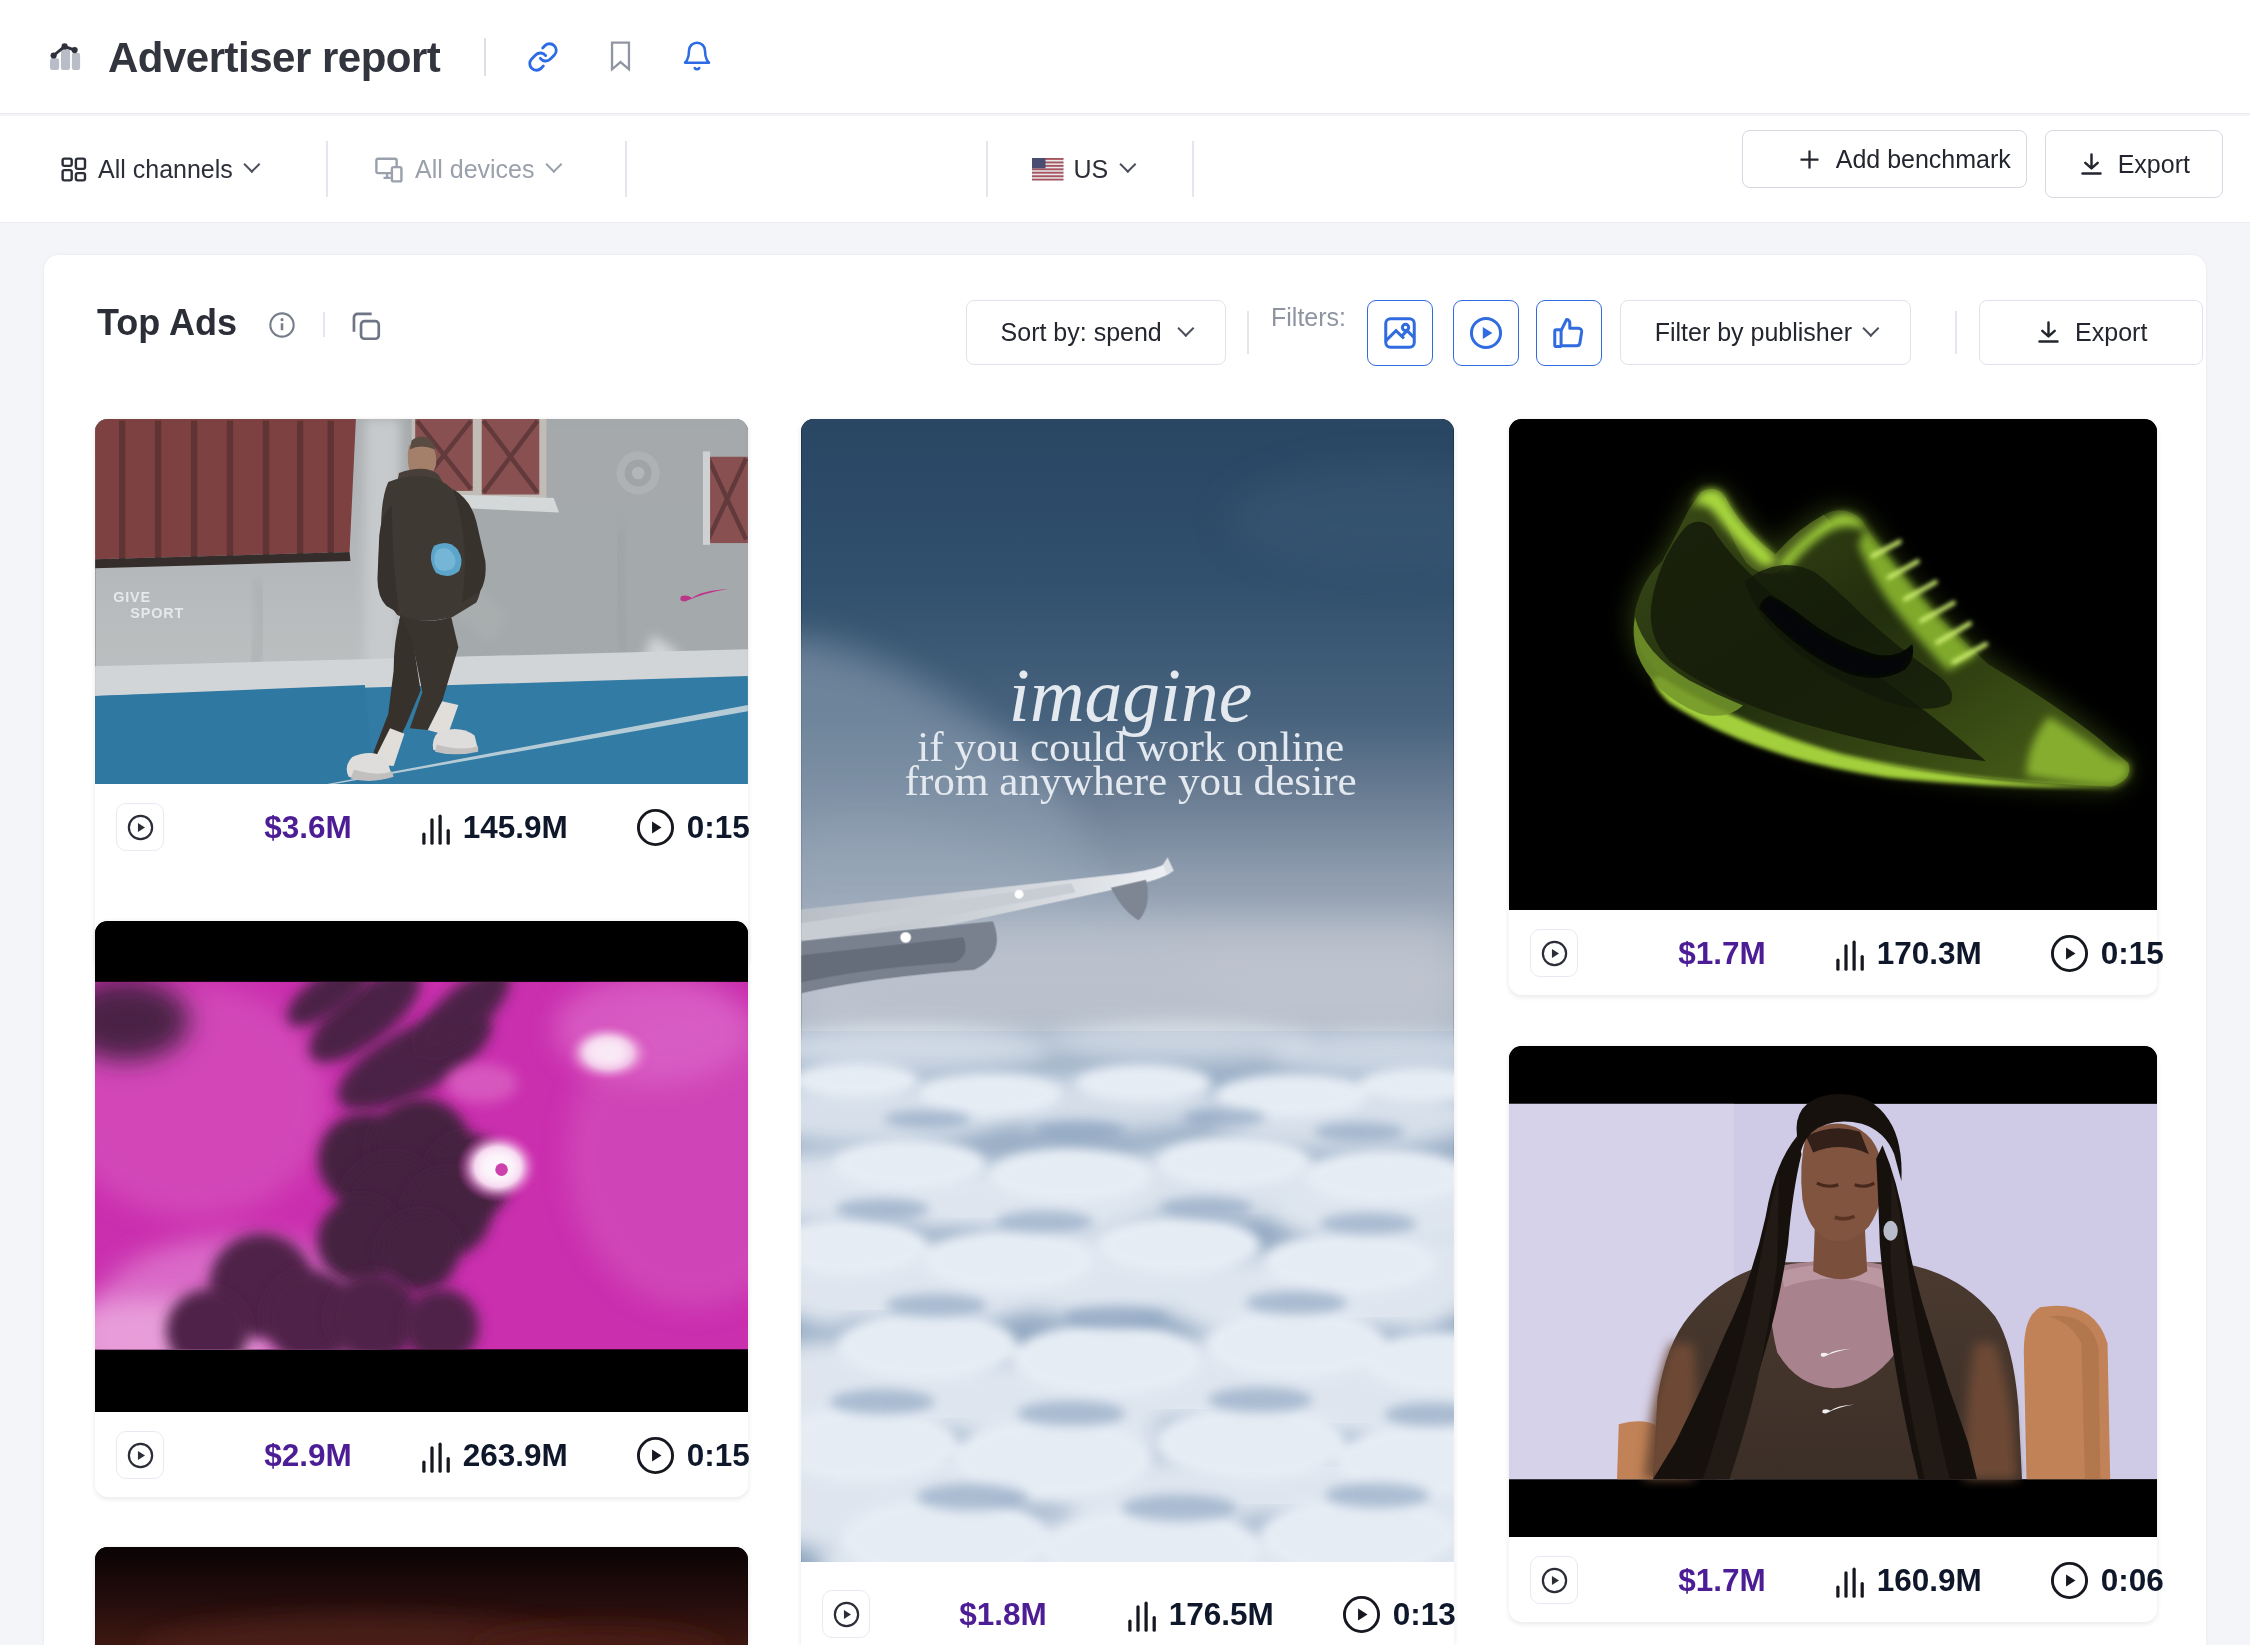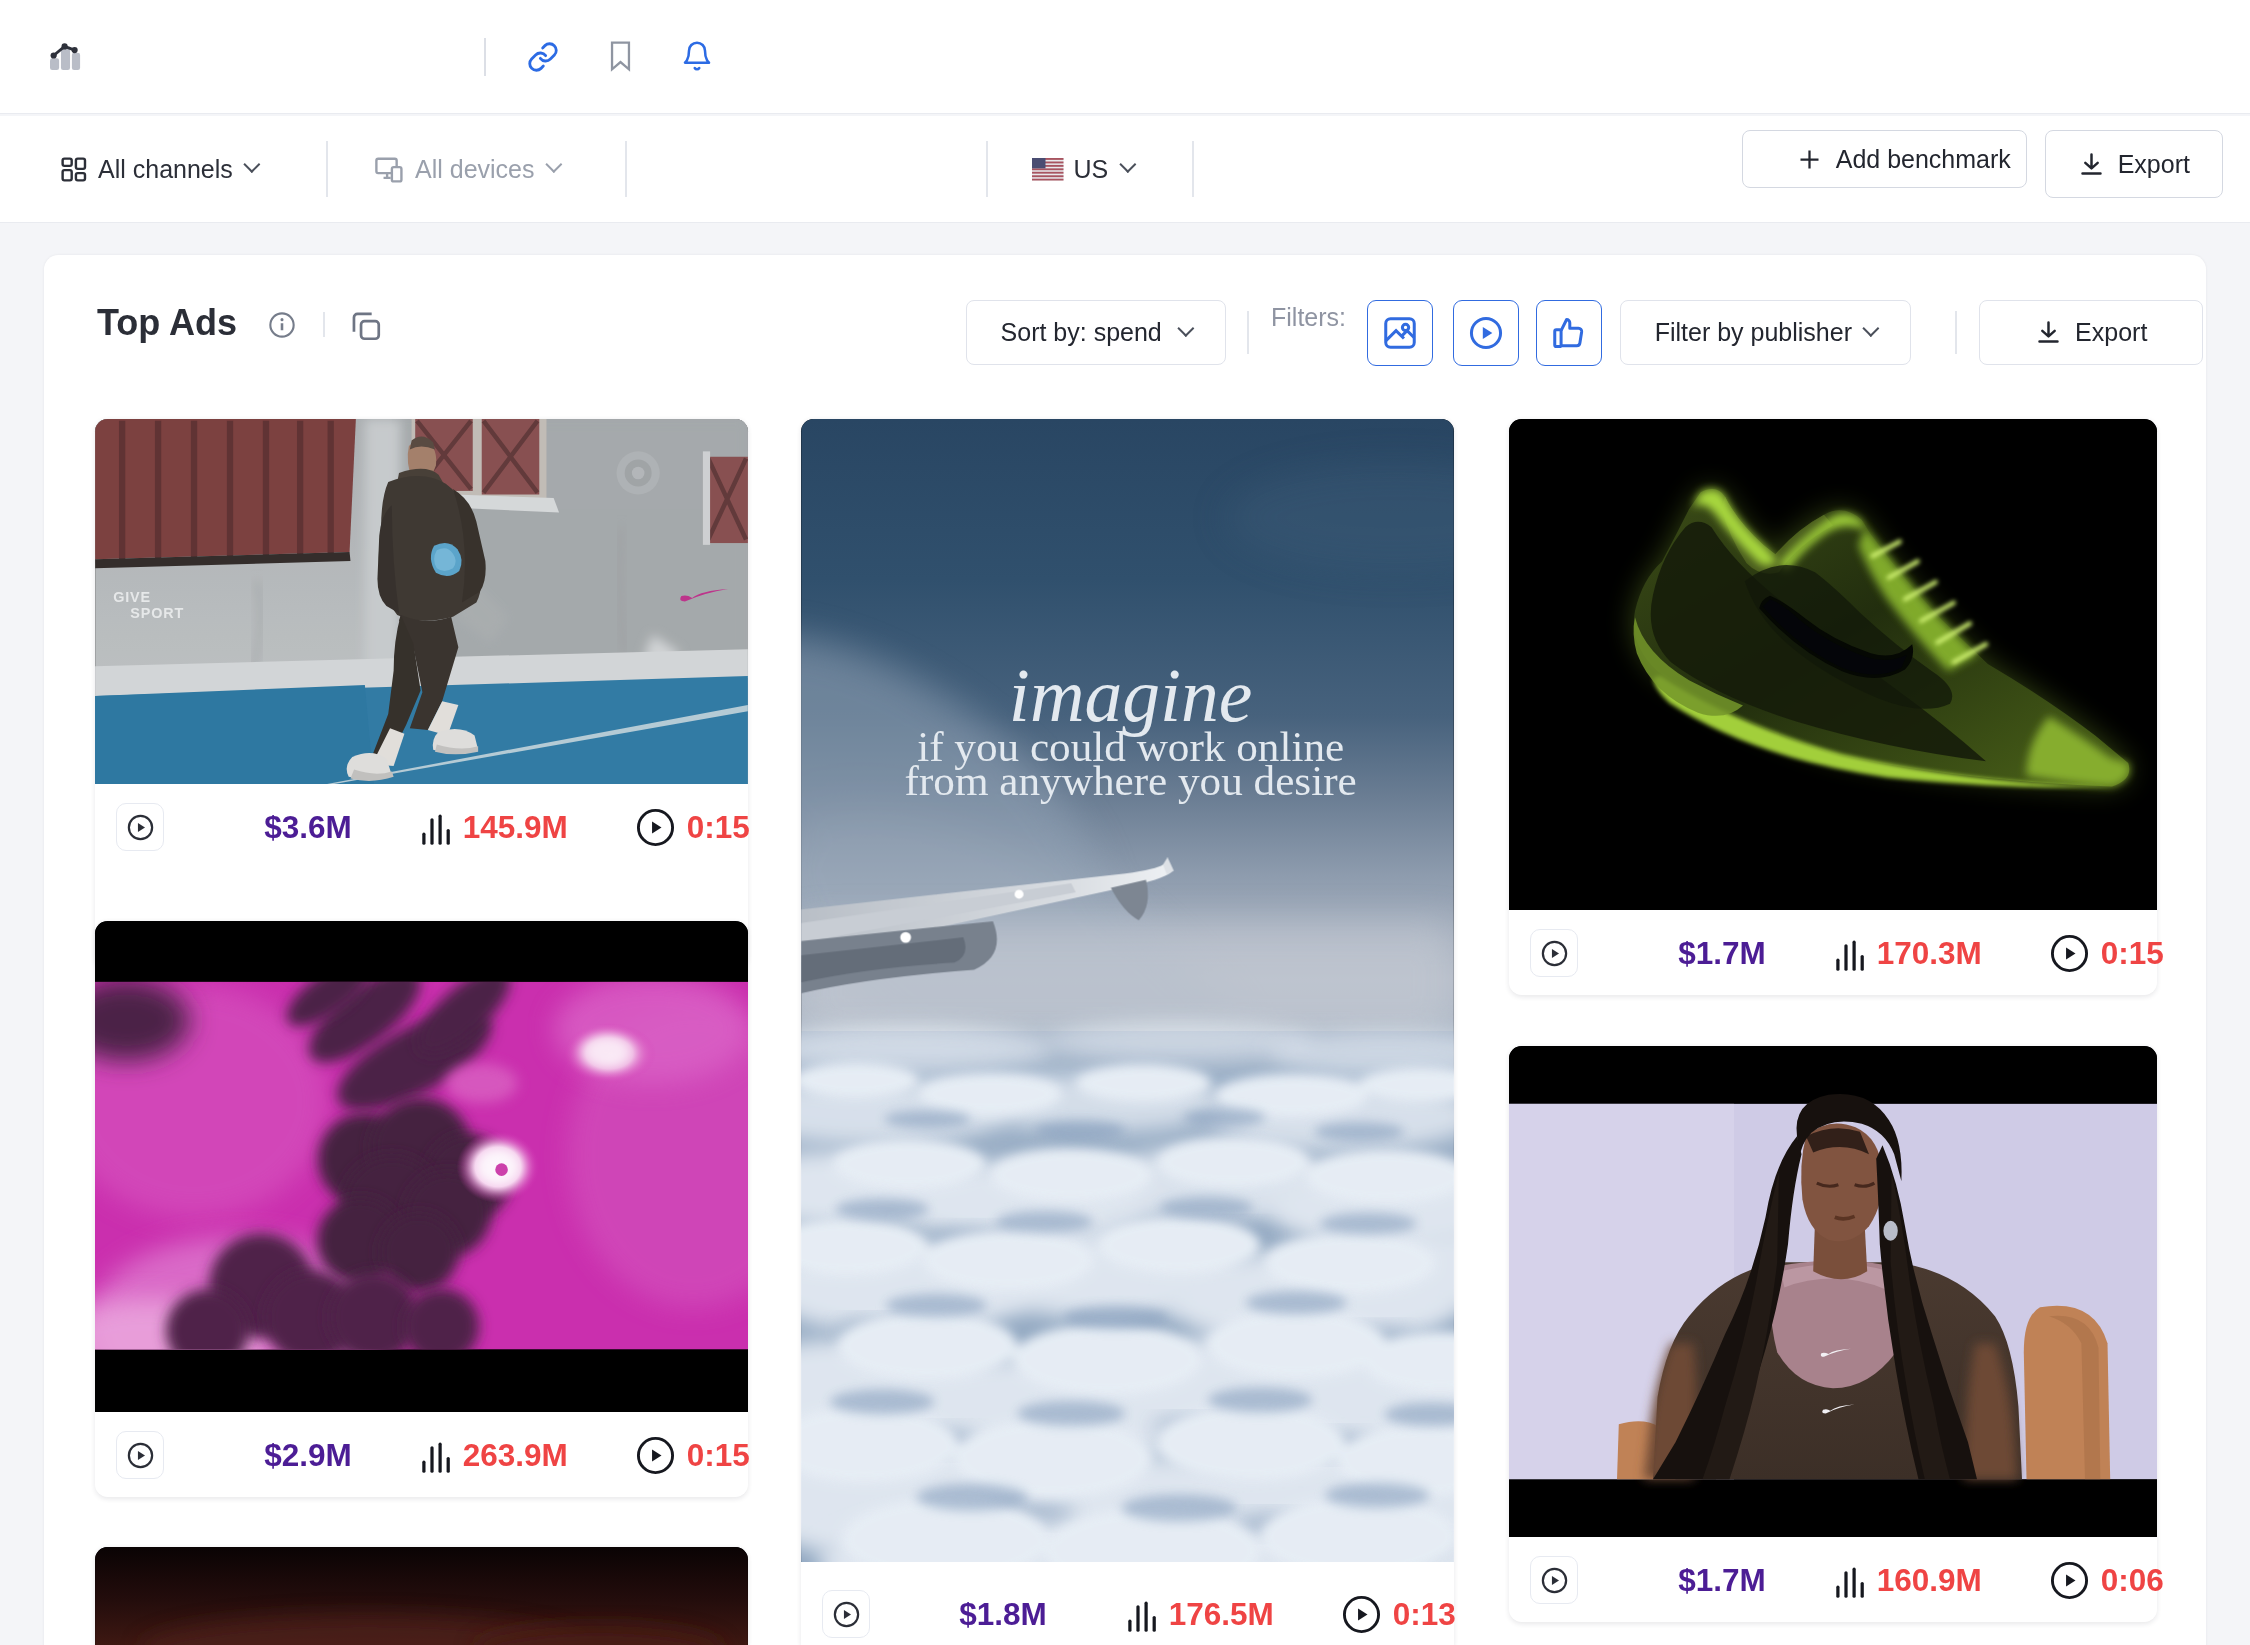--- a/index.html
+++ b/index.html
@@ -16,35 +16,36 @@
 .btn { position:absolute; background:#fff; border:1.8px solid #d4d8e1; border-radius:8px; display:flex; align-items:center; justify-content:center; gap:12.6px; font-size:25px; color:#23262f; }
 #panel { position:absolute; left:44px; top:255px; width:2162px; height:1404px; background:#fff; border-radius:14.4px; box-shadow:0 0.9px 2.7px rgba(28,33,48,0.07); }
 #topads { position:absolute; left:97px; top:302px; font-size:36px; font-weight:700; color:#2b2e37; }
 .drop { position:absolute; background:#fff; border:1.8px solid #e0e3eb; border-radius:8px; display:flex; align-items:center; justify-content:center; font-size:25px; color:#23262f; }
 .iconbtn { position:absolute; width:66px; height:66px; background:#fff; border:1.8px solid #316be0; border-radius:9px; display:flex; align-items:center; justify-content:center; }
 .card { position:absolute; background:#fff; border-radius:12.6px; box-shadow:0 1.8px 5.4px rgba(28,33,48,0.10); }
 .imgbox { position:absolute; left:0; top:0; overflow:hidden; border-radius:12.6px 12.6px 0 0; background:#000; }
 .stats { position:absolute; left:0; height:86px; width:100%; }
 .playbtn { position:absolute; left:21px; top:19px; width:48px; height:48px; border:1.8px solid #e7eaf1; border-radius:10px; background:#fff; display:flex; align-items:center; justify-content:center; }
 .sval { position:absolute; top:50%; transform:translate(-50%,-50%); font-size:31.5px; font-weight:600; color:#4c1d95; white-space:nowrap; }
-.sgroup { position:absolute; top:0; height:86px; display:flex; align-items:center; gap:10.8px; font-size:31.5px; font-weight:600; color:#ef4444; }
+.sgroup { position:absolute; top:0; height:86px; display:flex; align-items:center; gap:10.8px; font-size:31.5px; font-weight:600; color:#0f172a; }
 </style>
 </head>
 <body>
 
 <div id="topbar">
   <svg class="abs" style="left:50px;top:40px" width="31" height="31" viewBox="0 0 34 34">
     <rect x="0" y="20" width="10" height="13" rx="2.5" fill="#b9bdc7"></rect>
     <rect x="12" y="9" width="10" height="24" rx="2.5" fill="#b9bdc7"></rect>
     <rect x="24" y="14" width="9" height="19" rx="2.5" fill="#b9bdc7"></rect>
     <path d="M4 17 L16 7 L27 11" fill="none" stroke="#2e313b" stroke-width="3.2" stroke-linecap="round"></path>
     <circle cx="4" cy="17" r="3.4" fill="#2e313b"></circle>
       <circle cx="16" cy="7" r="3.4" fill="#2e313b"></circle>
       <circle cx="27" cy="11" r="3.4" fill="#2e313b"></circle>
   </svg>
+  <div id="title">Advertiser report</div>
   <div class="vsep" style="left:484px;top:38px;height:38px;"></div>
   <svg class="abs" style="left:527px;top:41px" width="32" height="32" viewBox="0 0 24 24" fill="none" stroke="#2c6be4" stroke-width="2.1" stroke-linecap="round" stroke-linejoin="round">
       <path d="M10 13a5 5 0 0 0 7.54.54l3-3a5 5 0 0 0-7.07-7.07l-1.72 1.71"></path>
       <path d="M14 11a5 5 0 0 0-7.54-.54l-3 3a5 5 0 0 0 7.07 7.07l1.71-1.71"></path>
     </svg>
   <svg class="abs" style="left:606px;top:40px" width="29" height="32" viewBox="0 0 24 26" fill="none" stroke="#8f95a1" stroke-width="1.9">
       <path d="M5 2 h14 v22 l-7 -6 l-7 6 z"></path>
     </svg>
   <svg class="abs" style="left:681px;top:38px" width="32" height="36" viewBox="0 0 24 26" fill="none" stroke="#2c6be4" stroke-width="1.9" stroke-linecap="round" stroke-linejoin="round">
       <path d="M18 9a6 6 0 0 0-12 0c0 7-3 9-3 9h18s-3-2-3-9"></path>

